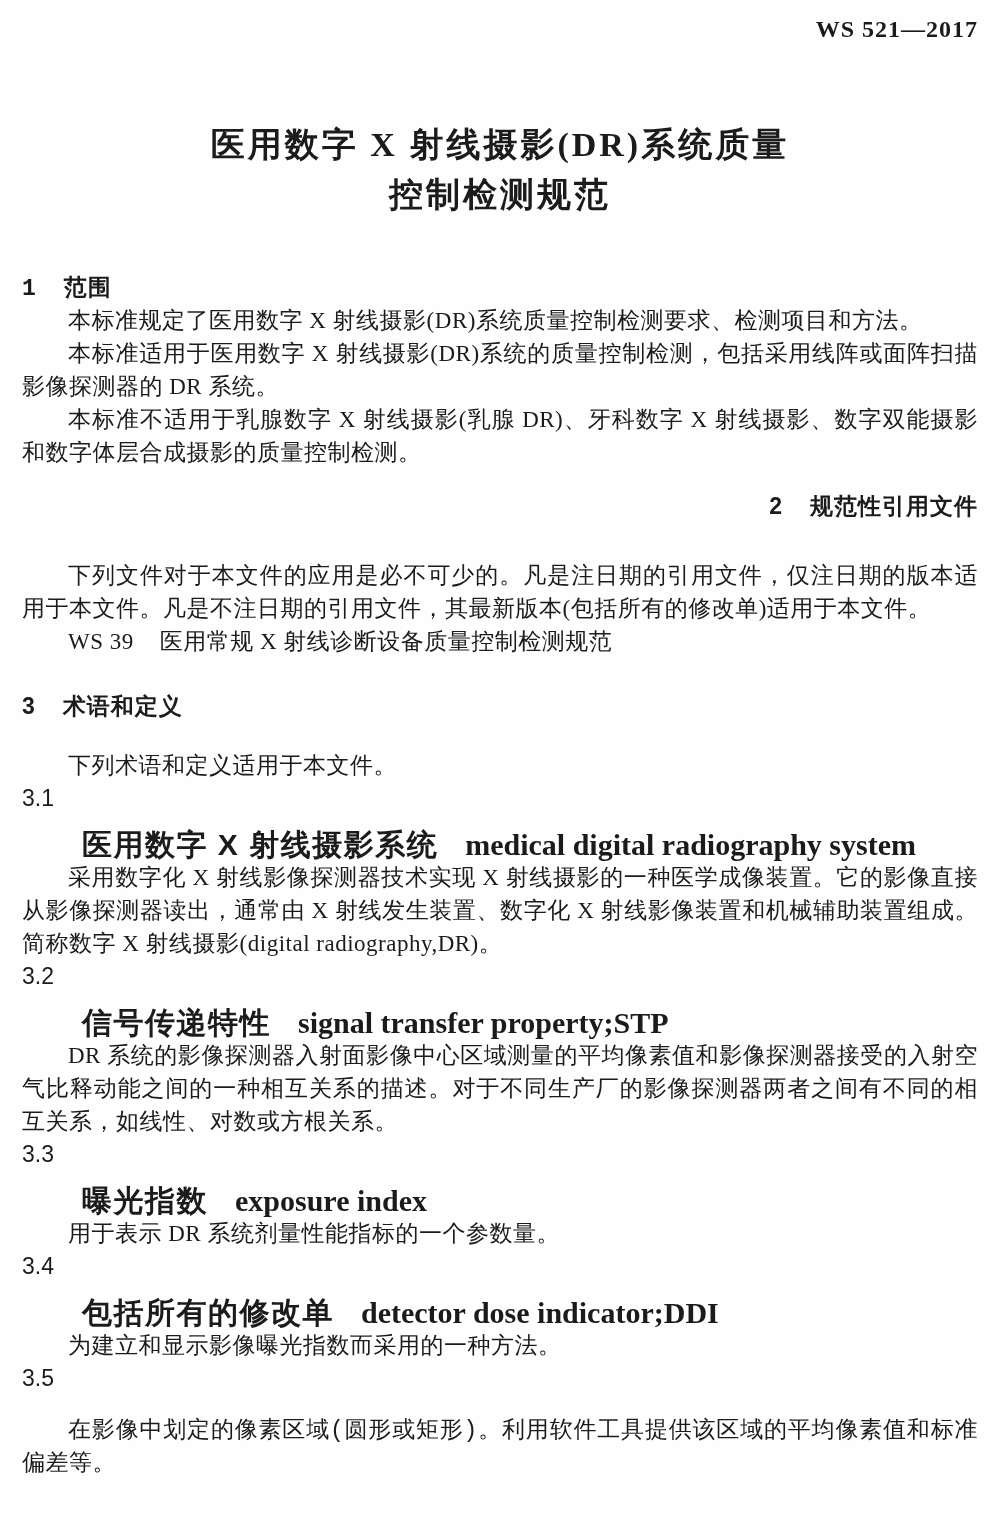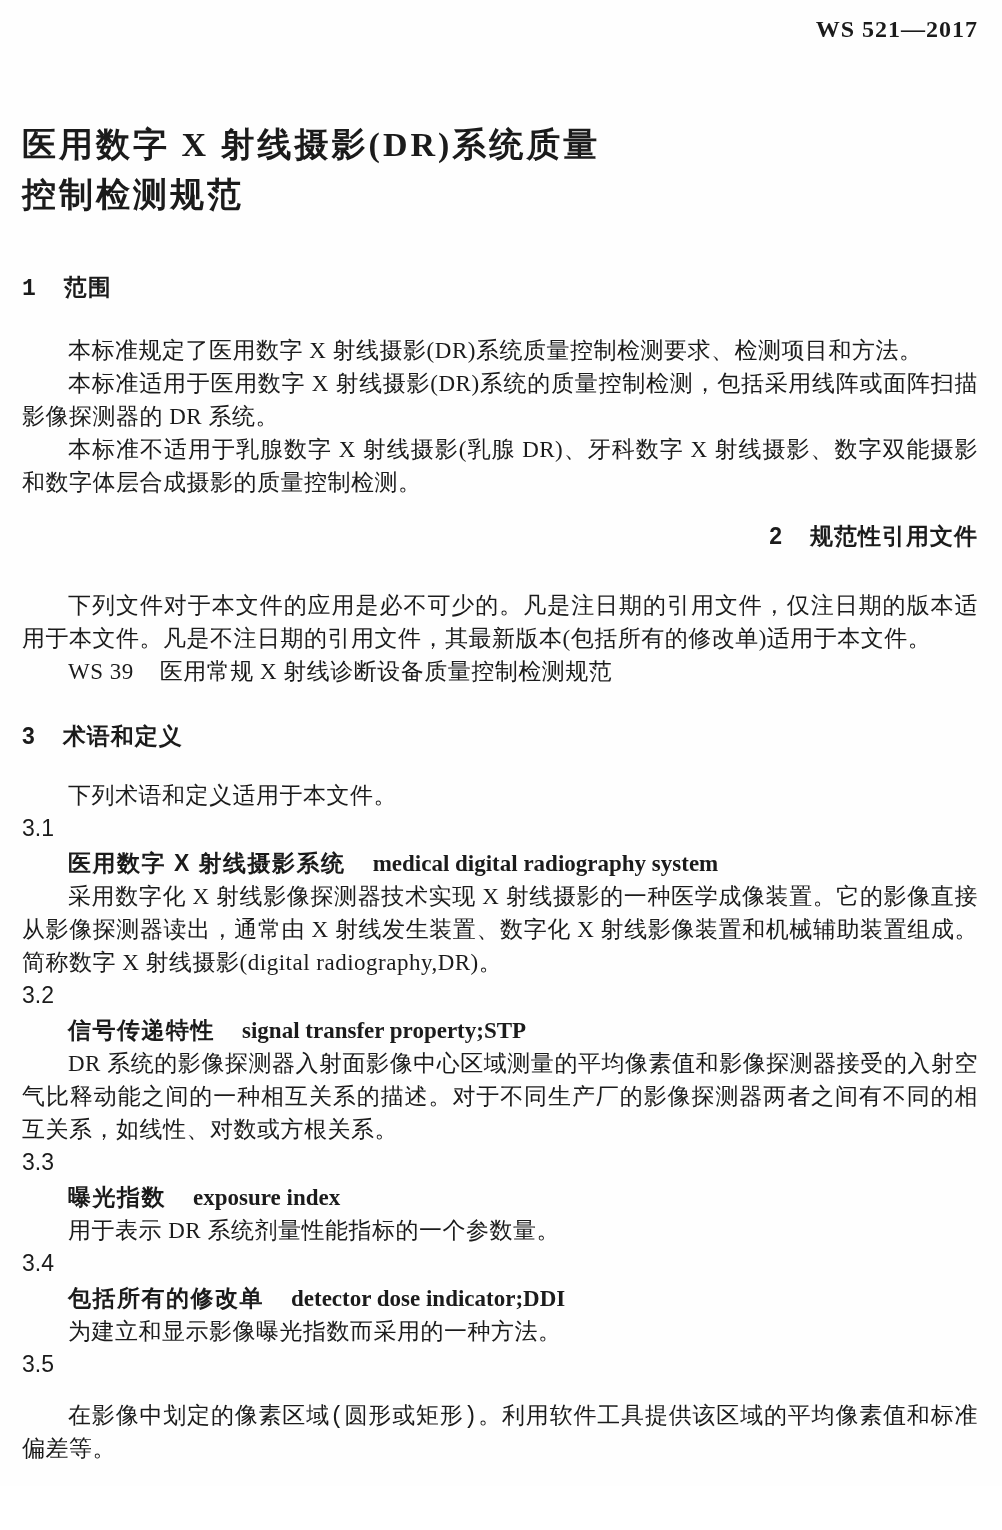--- a/index.html
+++ b/index.html
@@ -18,20 +18,21 @@
   .doc-code {
     padding-top: 14px;
     text-align: right;
     font-weight: bold;
     font-size: 24px;
     letter-spacing: 1px;
     line-height: 30px;
   }
   .doc-title {
     margin-top: 76px;
+    text-align: center;
     font-weight: bold;
     font-size: 34px;
     line-height: 50px;
     letter-spacing: 3px;
   }
   .sec-heading {
     font-family: "Liberation Sans", "DejaVu Sans", sans-serif;
     font-weight: bold;
     font-size: 23px;
     line-height: 30px;
@@ -42,35 +43,35 @@
   #sec2-heading { margin-top: 22px; text-align: right; }
   #sec3-heading { margin-top: 33px; }
   p.body {
     margin: 0;
     font-size: 23px;
     line-height: 33px;
     text-indent: 2em;
     text-align: justify;
     letter-spacing: 0.5px;
   }
-  #s1p1 { margin-top: 30px; }
+  #s1p1 { }
   #s2p1 { margin-top: 38px; }
   #s3intro { margin-top: 28px; }
   .ref-gap { margin-left: 26px; }
   .clause-num {
     font-family: "Liberation Sans", "DejaVu Sans", sans-serif;
     font-size: 23px;
     line-height: 33px;
   }
   .term-line {
-    font-size: 23px;
+    font-size: 30px;
     line-height: 33px;
     text-indent: 2em;
     font-weight: bold;
-    margin-top: 2px;
+    margin-top: 13px;
   }
   .term-zh {
     font-family: "Liberation Sans", "DejaVu Sans", sans-serif;
     margin-right: 27px;
     letter-spacing: 1.5px;
   }
   .term-en { font-family: "Liberation Serif", "DejaVu Serif", serif; }
   #def5 { margin-top: 20px; font-family: Liberation Mono, monospace; }
   .page-num {
     position: absolute;

